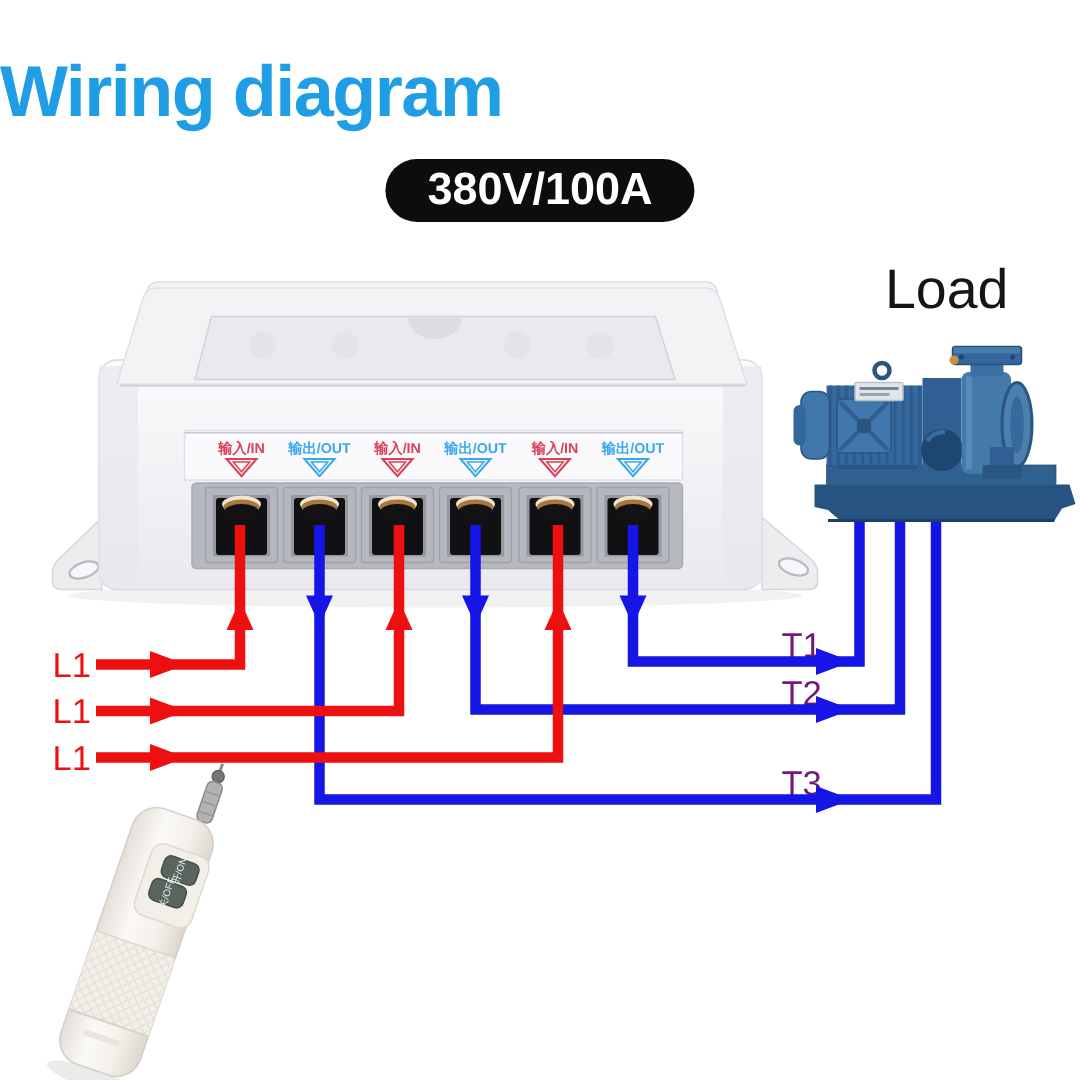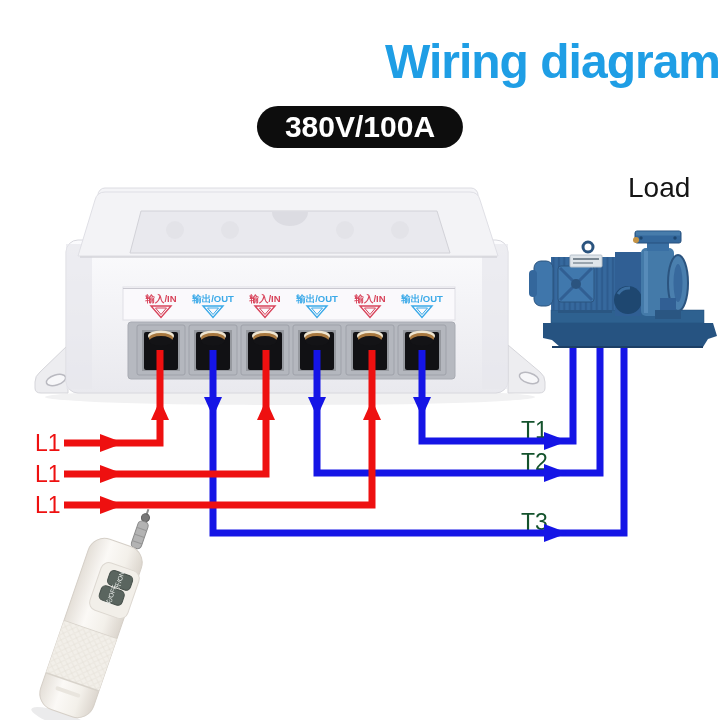--- a/index.html
+++ b/index.html
@@ -1,27 +1,27 @@
 <!DOCTYPE html>
 <html><head>
 <meta charset="utf-8">
 <style>
   html,body{margin:0;padding:0;background:#ffffff;}
   #stage{position:relative;width:720px;height:720px;background:#ffffff;overflow:hidden;
          font-family:"Liberation Sans",sans-serif;}
   #gfx{position:absolute;left:0;top:0;}
   .abs{position:absolute;}
-  .title{left:0;right:0;top:34px;text-align:right;font-size:48px;font-weight:700;
+  .title{left:0;right:0;top:34px;text-align:left;font-size:48px;font-weight:700;
          letter-spacing:-1px;color:#1f9ee5;}
   .badge{top:106px;left:50%;transform:translateX(-50%);background:#0d0d0d;color:#ffffff;
          font-size:30px;font-weight:700;padding:4px 28px;border-radius:24px;white-space:nowrap;}
-  .load-label{left:590px;top:172px;font-size:28px;color:#151515;margin-left:38px;}
+  .load-label{left:590px;top:172px;font-size:37px;color:#151515;}
   .wire-label{font-size:23px;font-weight:400;line-height:26px;}
   .wl-red{color:#ee1010;text-align:right;}
-  .wl-blue{color:#14532d;}
+  .wl-blue{color:#701a75;}
   .l1a{left:35px;top:430px;} .l1b{left:35px;top:461px;} .l1c{left:35px;top:492px;}
   .t1{left:521px;top:417px;} .t2{left:521px;top:449px;} .t3{left:521px;top:509px;text-align:center;}
   .tlab{font-size:9.5px;font-weight:700;}
   .tl-red{fill:#d8435a;} .tl-blue{fill:#3aa9e8;}
 </style>
 </head>
 <body>
 
 <div id="stage">
 

